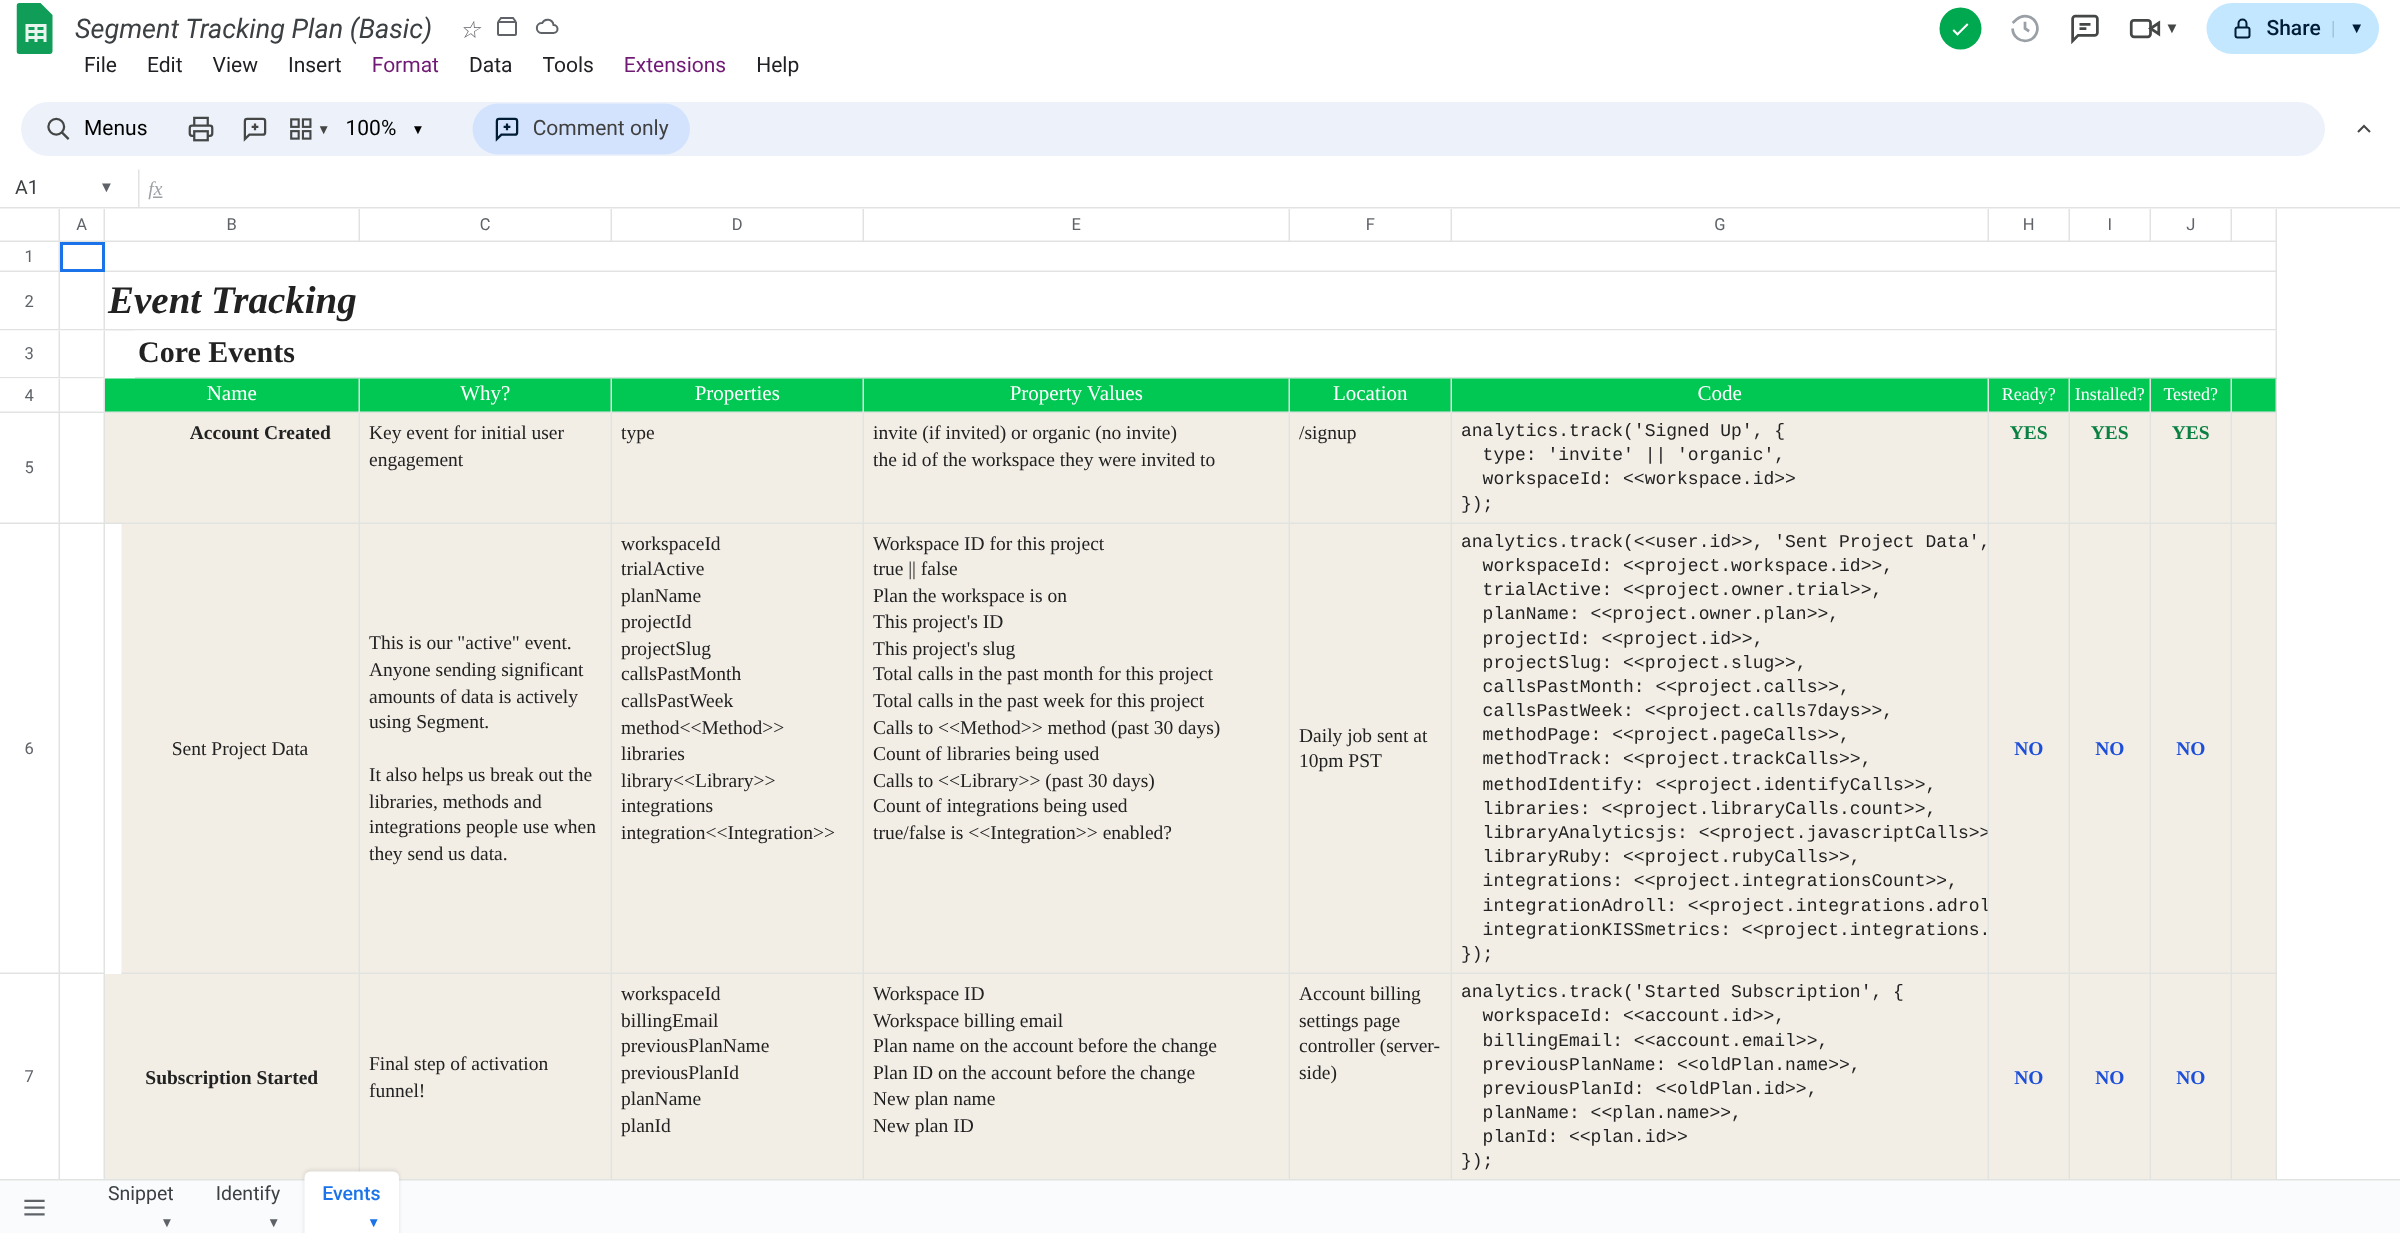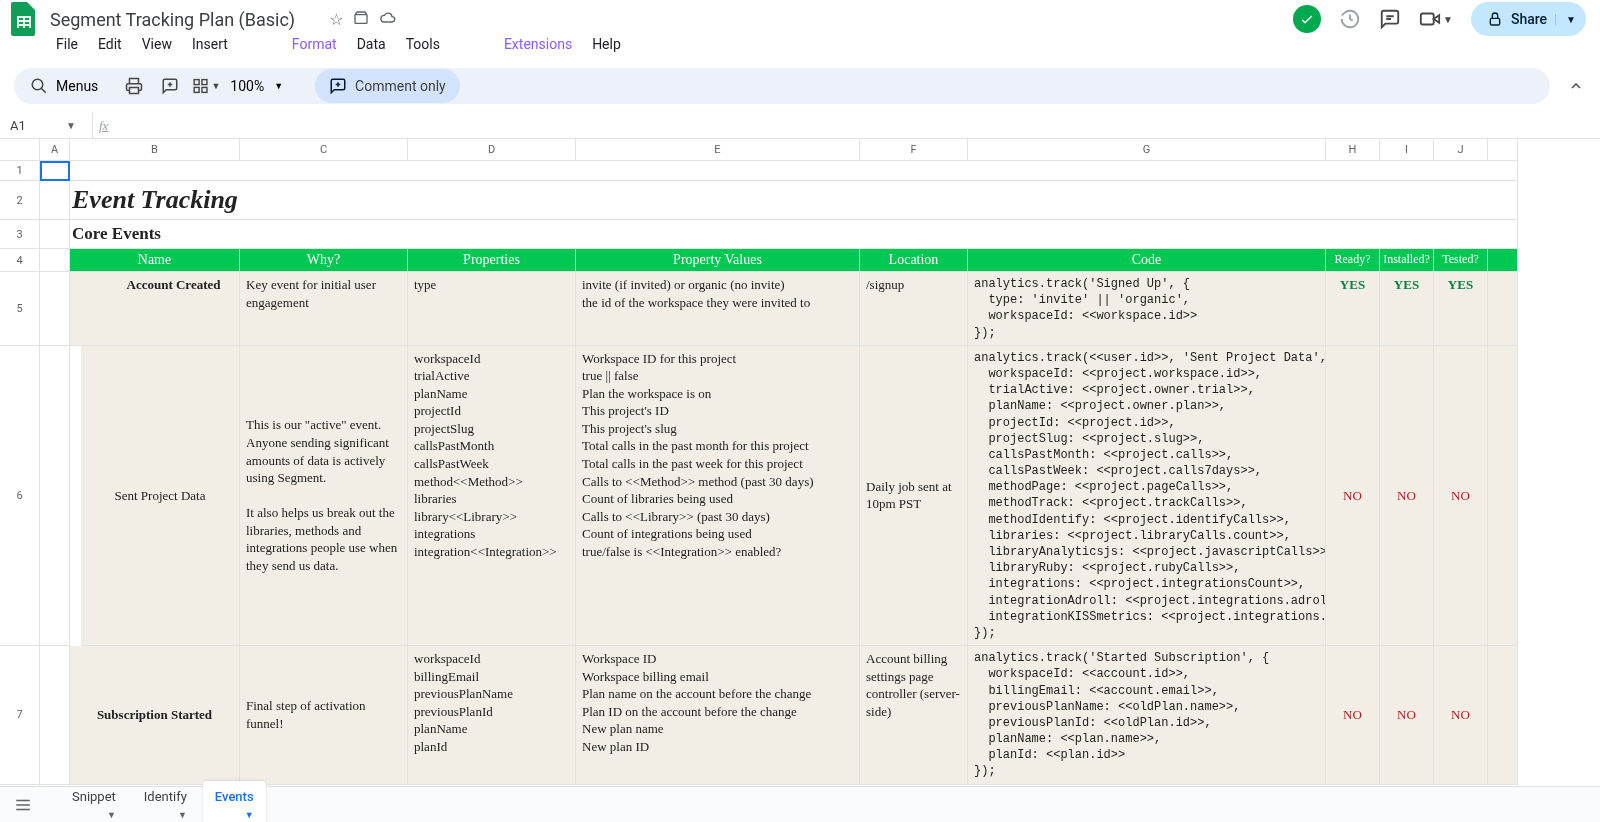--- a/index.html
+++ b/index.html
@@ -1,31 +1,31 @@
 <!DOCTYPE html>
 <html><head>
 <meta charset="utf-8">
 <style>
 * { box-sizing: border-box; margin: 0; padding: 0; }
 body { font-family: "Google Sans", Roboto, Arial, sans-serif; font-size: 13px; background: #fff; overflow: hidden; }
 
 .top-bar { display: flex; align-items: center; padding: 6px 14px 0 10px; height: 32px; }
 .sheets-logo { width: 28px; height: 36px; display:flex; align-items:center; justify-content:center; }
-.doc-title-area { margin-left: 6px; display:flex; align-items:center; gap:28px; flex:1; }
+.doc-title-area { margin-left: 6px; display:flex; align-items:center; gap:12px; flex:1;font-style:italic; }
 .doc-title { font-size: 18px; color:#3c4043; padding: 2px 6px; }
 .title-icons { display:flex; gap:10px; color:#5f6368; }
 .title-icons span { font-size:16px; }
 .right-icons { display:flex; align-items:center; gap:18px; color:#444746; }
 .avatar-circle { width:28px; height:28px; border-radius:50%; background:#00a94f; display:flex; align-items:center; justify-content:center; color:#fff; font-size:14px; }
 .share-btn { display:flex; align-items:center; gap:8px; background:#c2e7ff; color:#001d35; border-radius: 40px; padding: 9px 10px 9px 16px; font-size:14px; font-weight:500; }
 .share-btn .divider-drop { padding-left:10px; border-left:1px solid rgba(0,0,0,.15); }
 
 .menu-bar { display:flex; align-items:flex-start; padding: 0 10px 0 48px; height:30px; gap:4px; font-size:14px; color:#202124; }
 .menu-item { padding: 4px 8px; border-radius:4px; cursor:pointer; }
-.menu-item.disabled { color:#8b5cf6;margin-left:44px; }
+.menu-item.disabled { color:#701a75; }
 
 .toolbar { display:flex; align-items:center; padding: 6px 10px 8px 14px; gap: 6px; border-bottom: 1px solid #fff; }
 .tool-pill { display:flex; align-items:center; gap:8px; background:#edf2fa; border-radius: 40px; height:36px; padding: 0 6px; flex:1; }
 .menus-chip { display:flex; align-items:center; gap:8px; padding: 6px 14px 6px 10px; }
 .toolbar .ic { width:28px; height:28px; display:flex; align-items:center; justify-content:center; color:#444746; border-radius:4px; }
 .zoom { font-size:14px; padding:0 4px 0 2px; display:flex; align-items:center; gap:4px; }
 .comment-chip { display:flex; align-items:center; gap:8px; background:#d3e3fd; border-radius:40px; padding: 8px 14px; font-size:14px; color:#404040; }
 .collapse-arrow { width:28px; height:28px; display:flex; align-items:center; justify-content:center; color:#444746; margin-left:6px;}
 
 .name-box-row { display:flex; align-items:center; height:26px; border-bottom: 1px solid #e1e3e1; padding-left:2px; }
@@ -39,28 +39,28 @@
 .col-head, .row-head { background:#fff; font-size:11px; color:#5f6368; text-align:center; border-right:1px solid #e1e3e1; border-bottom:1px solid #e1e3e1; display:flex; align-items:center; justify-content:center; position:sticky; }
 .col-head { top:0; height:22px; z-index:3; }
 .row-head { left:0; width:40px; z-index:2; background:#fff; }
 .corner { position:sticky; top:0; left:0; z-index:5; background:#fff; border-right:1px solid #e1e3e1; border-bottom:1px solid #e1e3e1; height:22px; }
 .cell { border-right:1px solid #e1e3e1; border-bottom:1px solid #e1e3e1; padding:0; font-size:13px; overflow:hidden; background:#fff; min-height:20px; }
 .sel-cell { border:2px solid #1a73e8; }
 
 .merged { grid-column: 3 / 13; }
 .sec-title { font-family: Georgia, "Times New Roman", serif; color:#222; padding: 4px 2px; }
 .h1 { font-size:26px; font-weight:bold;font-style:italic; }
-.h2 { font-size:17px; font-weight:bold; }
+.h2 { font-size:20px; font-weight:bold;margin-left:20px; }
 
 .tbl-head { background:#00c853; color:#fff; text-align:center; font-weight:500; padding:3px 2px; font-family: Georgia, serif; font-size:14px; }
 .tbl-cell { background:#f2eee6; font-family: Georgia, "Times New Roman", serif; font-size:13px; color:#222; padding:4px 6px; vertical-align:middle; white-space:pre-wrap; line-height:1.35; }
 .tbl-cell.center { text-align:center; }
 .tbl-cell.code { font-family: "Courier New", monospace; font-size:12px; white-space:pre; overflow:hidden; }
 .yes { color:#0b8043; font-weight:bold; text-align:center; }
-.no { color:#b91c1c; font-weight:normal; text-align:center; }
+.no { color:#1d4ed8; font-weight:bold; text-align:center; }
 
 .sheet-tabs { position:fixed; bottom:0; left:0; right:0; height:36px; border-top:1px solid #e1e3e1; display:flex; align-items:center; background:#f9fbfd; padding: 0 8px; gap:4px; z-index:10; }
 .sheet-tabs .tab { display:flex; align-items:flex-end; gap:6px; padding: 8px 12px; font-size:13px; color:#3c4043; border-radius:4px 4px 0 0;flex-direction:column; }
 .sheet-tabs .tab.active { background:#fff; color:#1a73e8; font-weight:500; box-shadow: inset 0 -3px 0 #1a73e8, 0 -1px 3px rgba(0,0,0,.1); }
 .hamburger { color:#5f6368; padding:6px; }
 
 svg { display:block; }
 </style>
 </head>
 <body>

